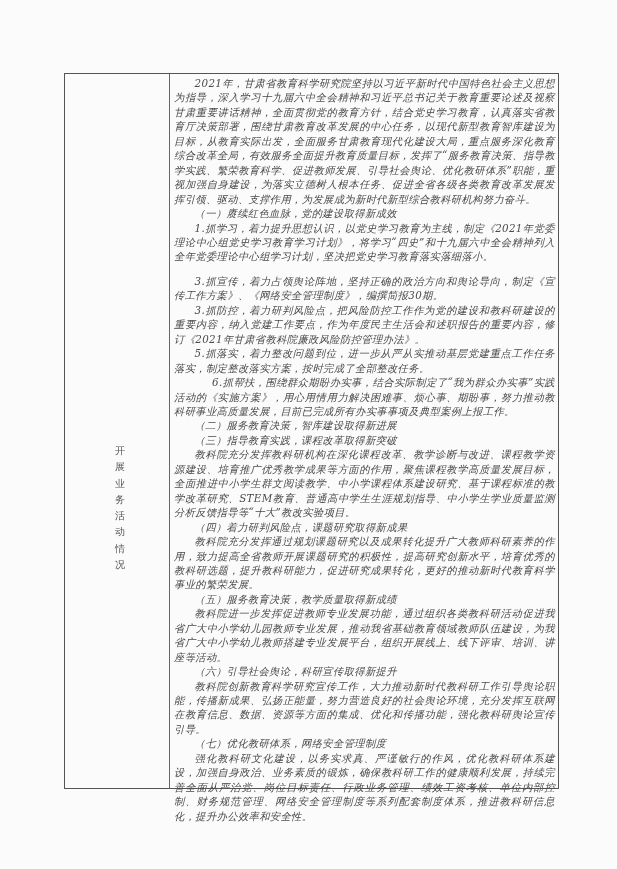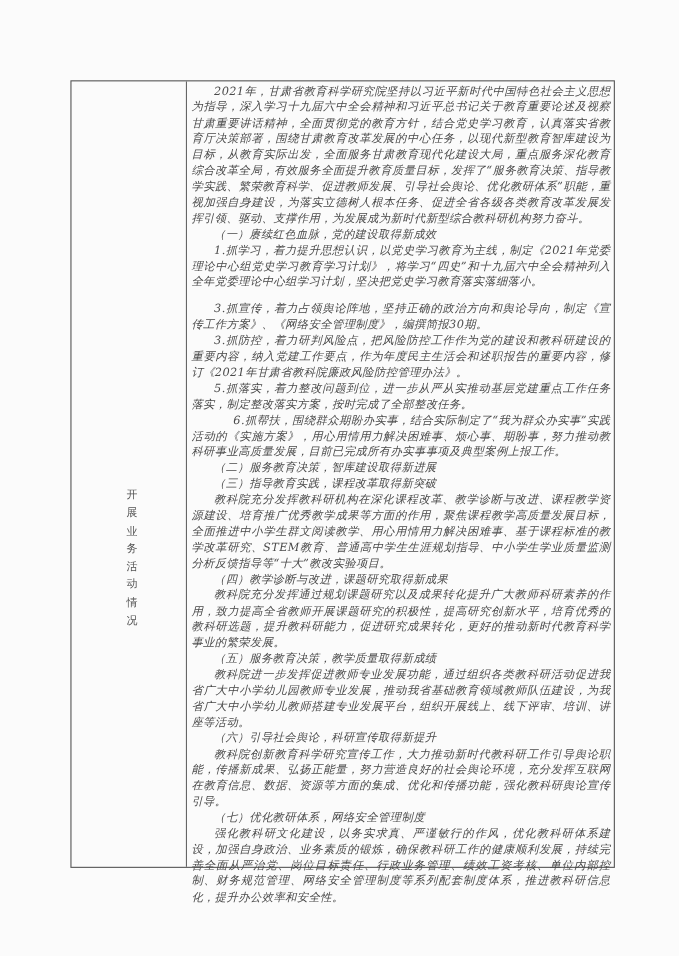--- a/index.html
+++ b/index.html
@@ -35,23 +35,23 @@
       <p class="indent">1.抓学习，着力提升思想认识，以党史学习教育为主线，制定《2021年党委理论中心组党史学习教育学习计划》，将学习“四史”和十九届六中全会精神列入全年党委理论中心组学习计划，坚决把党史学习教育落实落细落小。</p>
       <div class="gap"></div>
       <p class="indent">3.抓宣传，着力占领舆论阵地，坚持正确的政治方向和舆论导向，制定《宣传工作方案》、《网络安全管理制度》，编撰简报30期。</p>
       <p class="indent">3.抓防控，着力研判风险点，把风险防控工作作为党的建设和教科研建设的重要内容，纳入党建工作要点，作为年度民主生活会和述职报告的重要内容，修订《2021年甘肃省教科院廉政风险防控管理办法》。</p>
       <p class="indent">5.抓落实，着力整改问题到位，进一步从严从实推动基层党建重点工作任务落实，制定整改落实方案，按时完成了全部整改任务。</p>
       <p class="indent3">6.抓帮扶，围绕群众期盼办实事，结合实际制定了“我为群众办实事”实践活动的《实施方案》，用心用情用力解决困难事、烦心事、期盼事，努力推动教科研事业高质量发展，目前已完成所有办实事事项及典型案例上报工作。</p>
 
       <p class="heading">（二）服务教育决策，智库建设取得新进展</p>
 
       <p class="heading">（三）指导教育实践，课程改革取得新突破</p>
-      <p class="indent">教科院充分发挥教科研机构在深化课程改革、教学诊断与改进、课程教学资源建设、培育推广优秀教学成果等方面的作用，聚焦课程教学高质量发展目标，全面推进中小学生群文阅读教学、用心用情用力解决困难事、基于课程标准的教学改革研究、STEM教育、普通高中学生生涯规划指导、中小学生学业质量监测分析反馈指导等“十大”教改实验项目。</p>
+      <p class="indent">教科院充分发挥教科研机构在深化课程改革、教学诊断与改进、课程教学资源建设、培育推广优秀教学成果等方面的作用，聚焦课程教学高质量发展目标，全面推进中小学生群文阅读教学、中小学课程体系建设研究、基于课程标准的教学改革研究、STEM教育、普通高中学生生涯规划指导、中小学生学业质量监测分析反馈指导等“十大”教改实验项目。</p>
 
-      <p class="heading">（四）教学诊断与改进，课题研究取得新成果</p>
+      <p class="heading">（四）着力研判风险点，课题研究取得新成果</p>
       <p class="indent">教科院充分发挥通过规划课题研究以及成果转化提升广大教师科研素养的作用，致力提高全省教师开展课题研究的积极性，提高研究创新水平，培育优秀的教科研选题，提升教科研能力，促进研究成果转化，更好的推动新时代教育科学事业的繁荣发展。</p>
 
       <p class="heading">（五）服务教育决策，教学质量取得新成绩</p>
       <p class="indent">教科院进一步发挥促进教师专业发展功能，通过组织各类教科研活动促进我省广大中小学幼儿园教师专业发展，推动我省基础教育领域教师队伍建设，为我省广大中小学幼儿教师搭建专业发展平台，组织开展线上、线下评审、培训、讲座等活动。</p>
 
       <p class="heading">（六）引导社会舆论，科研宣传取得新提升</p>
       <p class="indent">教科院创新教育科学研究宣传工作，大力推动新时代教科研工作引导舆论职能，传播新成果、弘扬正能量，努力营造良好的社会舆论环境，充分发挥互联网在教育信息、数据、资源等方面的集成、优化和传播功能，强化教科研舆论宣传引导。</p>
 
       <p class="heading">（七）优化教研体系，网络安全管理制度</p>
       <p class="indent">强化教科研文化建设，以务实求真、严谨敏行的作风，优化教科研体系建设，加强自身政治、业务素质的锻炼，确保教科研工作的健康顺利发展，持续完善全面从严治党、岗位目标责任、行政业务管理、绩效工资考核、单位内部控制、财务规范管理、网络安全管理制度等系列配套制度体系，推进教科研信息化，提升办公效率和安全性。</p>

